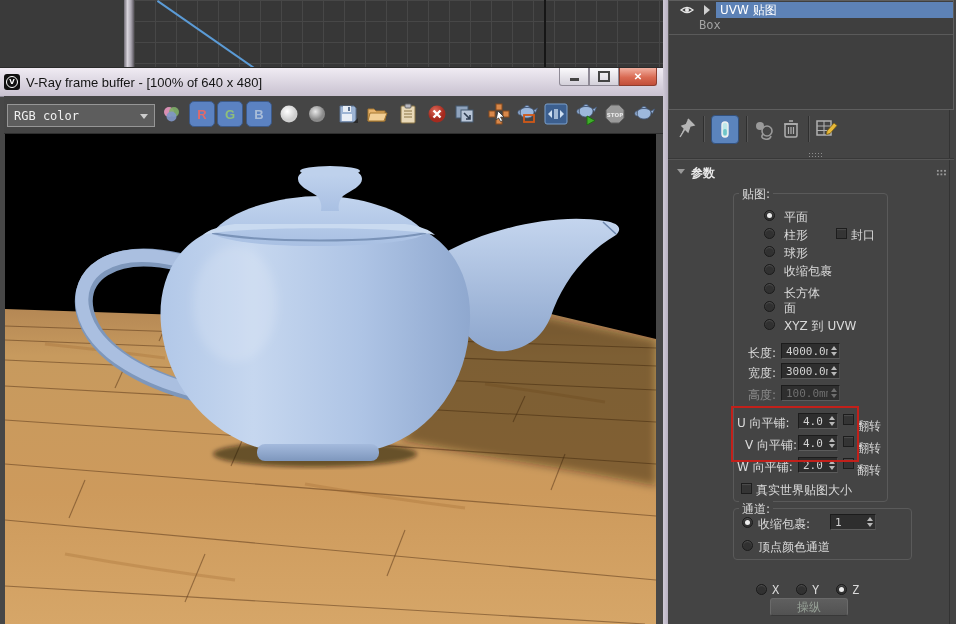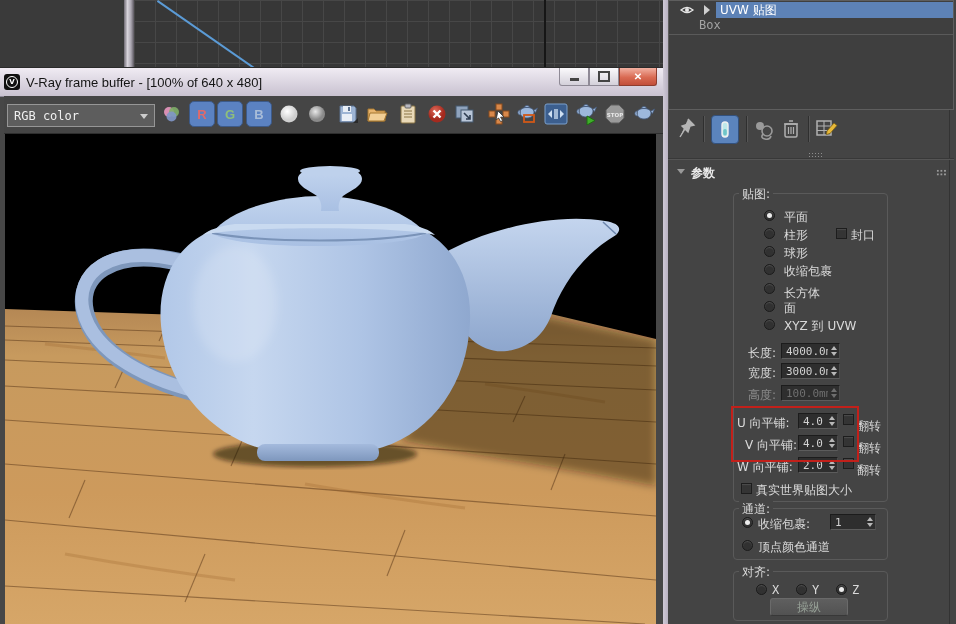--- a/index.html
+++ b/index.html
@@ -477,38 +477,35 @@
         </span>
     </div>
     <div class="check" style="left:180px;top:458px"></div>
     <div class="lbl" style="left:194px;top:462px">翻转</div>
 
     <div class="redbox"></div>
 
     <div class="check" style="left:78px;top:483px"></div>
     <div class="lbl" style="left:93px;top:482px">真实世界贴图大小</div>
 
-    <div class="grp" style="left:70px;top:508px;width:155px;height:52px">
+    <div class="grp" style="left:70px;top:508px;width:179px;height:52px">
       <div class="grptitle">通道:</div>
     </div>
     <div class="radio sel" style="left:79px;top:517px"></div>
     <div class="lbl" style="left:95px;top:516px">收缩包裹:</div>
     <div class="fld" style="left:167px;top:514px;width:46px">
       <span class="val">1</span>
       <span class="spincol">
           <span class="spA"></span>
           <span class="spB"></span>
         </span>
     </div>
     <div class="radio" style="left:79px;top:540px"></div>
     <div class="lbl" style="left:95px;top:539px">顶点颜色通道</div>
 
-    <div class="grp" style="left:70px;top:571px;width:155px;height:50px">
-      <div class="grptitle">对齐:</div>
-    </div>
     <div class="radio" style="left:93px;top:584px"></div>
     <div class="lbl" style="left:109px;top:583px;font-family:'DejaVu Sans Mono',monospace">X</div>
     <div class="radio" style="left:133px;top:584px"></div>
     <div class="lbl" style="left:149px;top:583px;font-family:'DejaVu Sans Mono',monospace">Y</div>
     <div class="radio sel" style="left:173px;top:584px"></div>
     <div class="lbl" style="left:189px;top:583px;font-family:'DejaVu Sans Mono',monospace">Z</div>
     <div class="btn" style="left:107px;top:598px;width:78px;height:18px">操纵</div>
   </div>
 
 </div>

